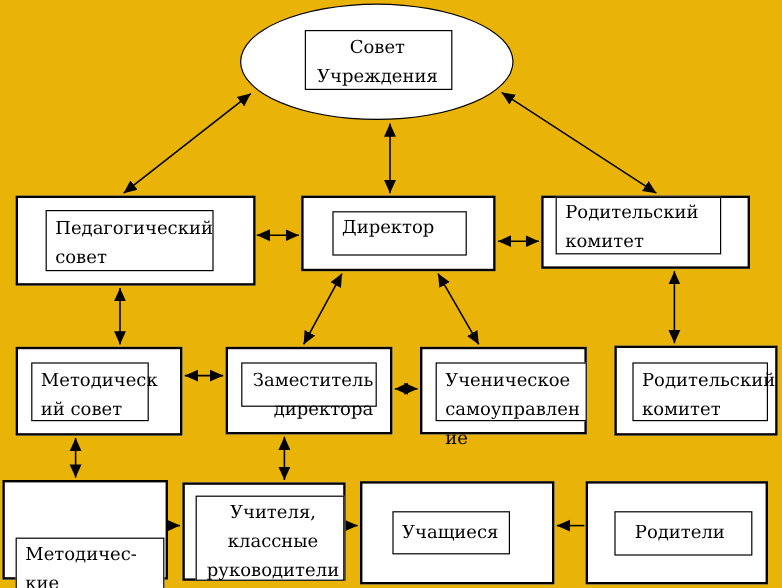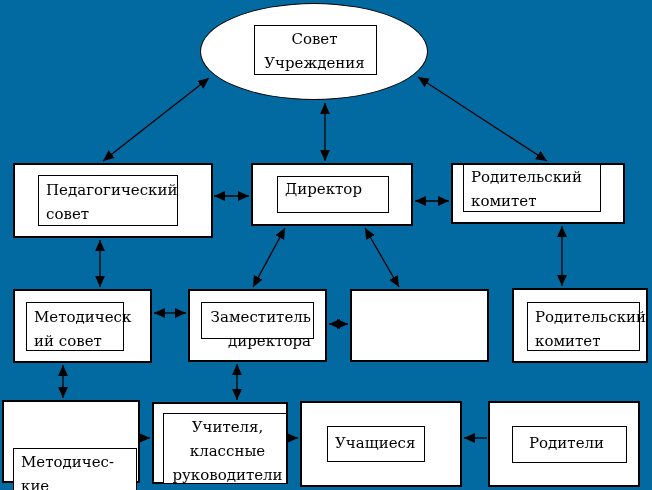--- a/index.html
+++ b/index.html
@@ -1,20 +1,20 @@
 <!DOCTYPE html>
 <html><head>
 <meta charset="utf-8">
 <style>
   html, body { margin: 0; padding: 0; background: #ffffff; }
   .stage {
     position: relative;
     width: 652px;
     height: 490px;
-    background: #0369a1;
+    background: #eab308;
     font-family: "DejaVu Serif", serif;
     color: #000000;
     overflow: hidden;
   }
   .outer {
     position: absolute;
     border: 2px solid #000000;
     background: #ffffff;
     box-sizing: border-box;
   }
@@ -91,20 +91,23 @@
 
   <div class="outer" style="left:13px; top:289px; width:139px; height:74px;"></div>
   <div class="inner" style="left:26px; top:302px; width:98px; height:49px;">Методическ
 ий совет</div>
 
   <div class="outer" style="left:188px; top:289px; width:139px; height:73px;"></div>
   <div class="inner" style="left:201px; top:302px; width:113px; height:37px;text-align:right;">Заместитель
 директора</div>
 
   <div class="outer" style="left:350px; top:289px; width:139px; height:73px;"></div>
+  <div class="inner" style="left:363px; top:302px; width:126px; height:49px;">Ученическое
+самоуправлен
+ие</div>
 
   <div class="outer" style="left:512px; top:288px; width:136px; height:75px;"></div>
   <div class="inner" style="left:527px; top:302px; width:113px; height:49px;">Родительский
 комитет</div>
 
   <div class="outer" style="left:2px; top:400px; width:138px; height:83px;"></div>
   <div class="inner" style="left:13px; top:405px; width:124px; height:73px; padding-top:1px;margin-top:43px;">Методичес-
 кие
 объединения</div>
 

